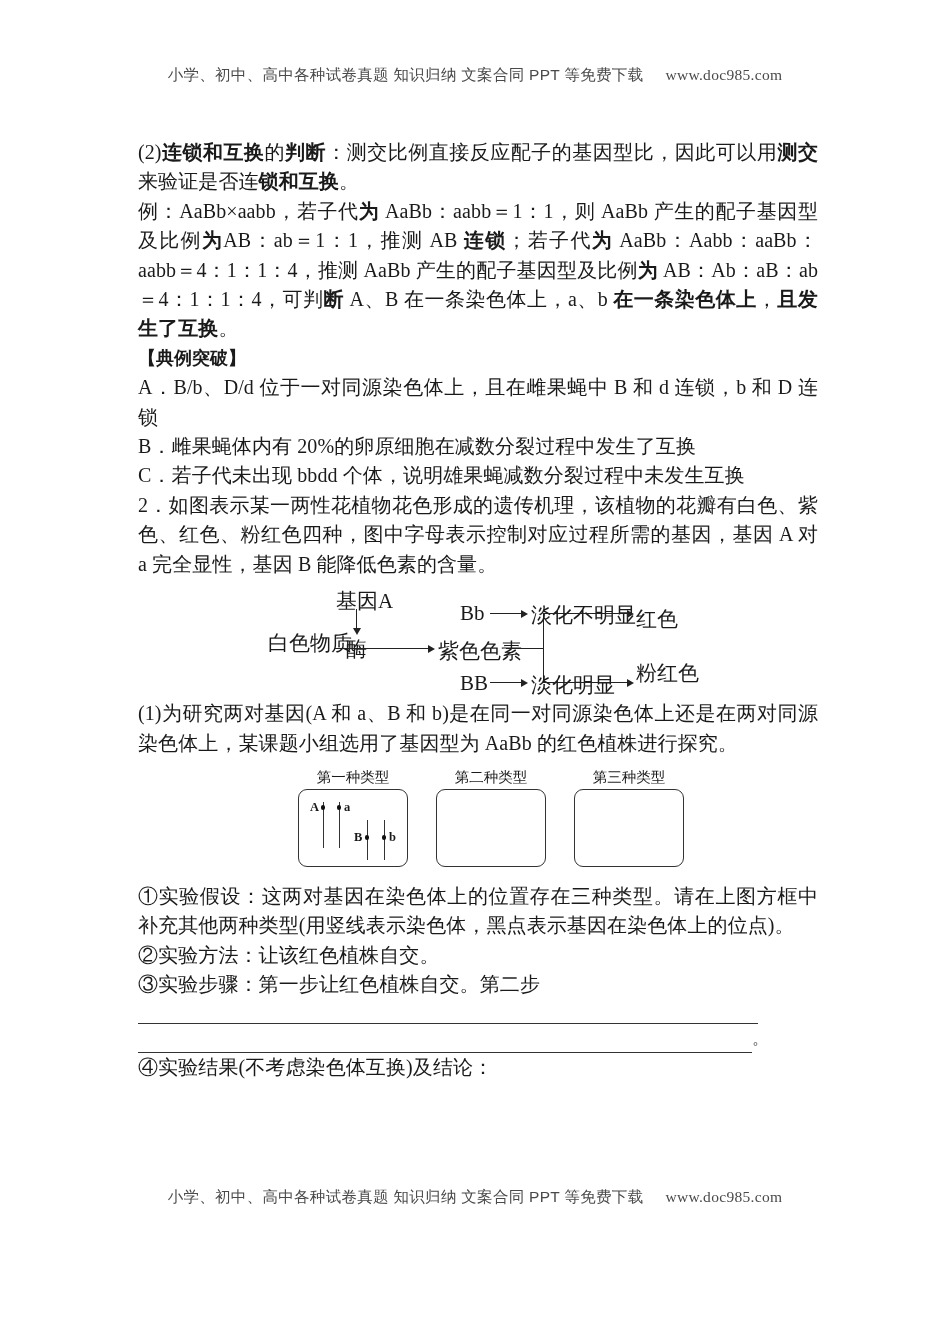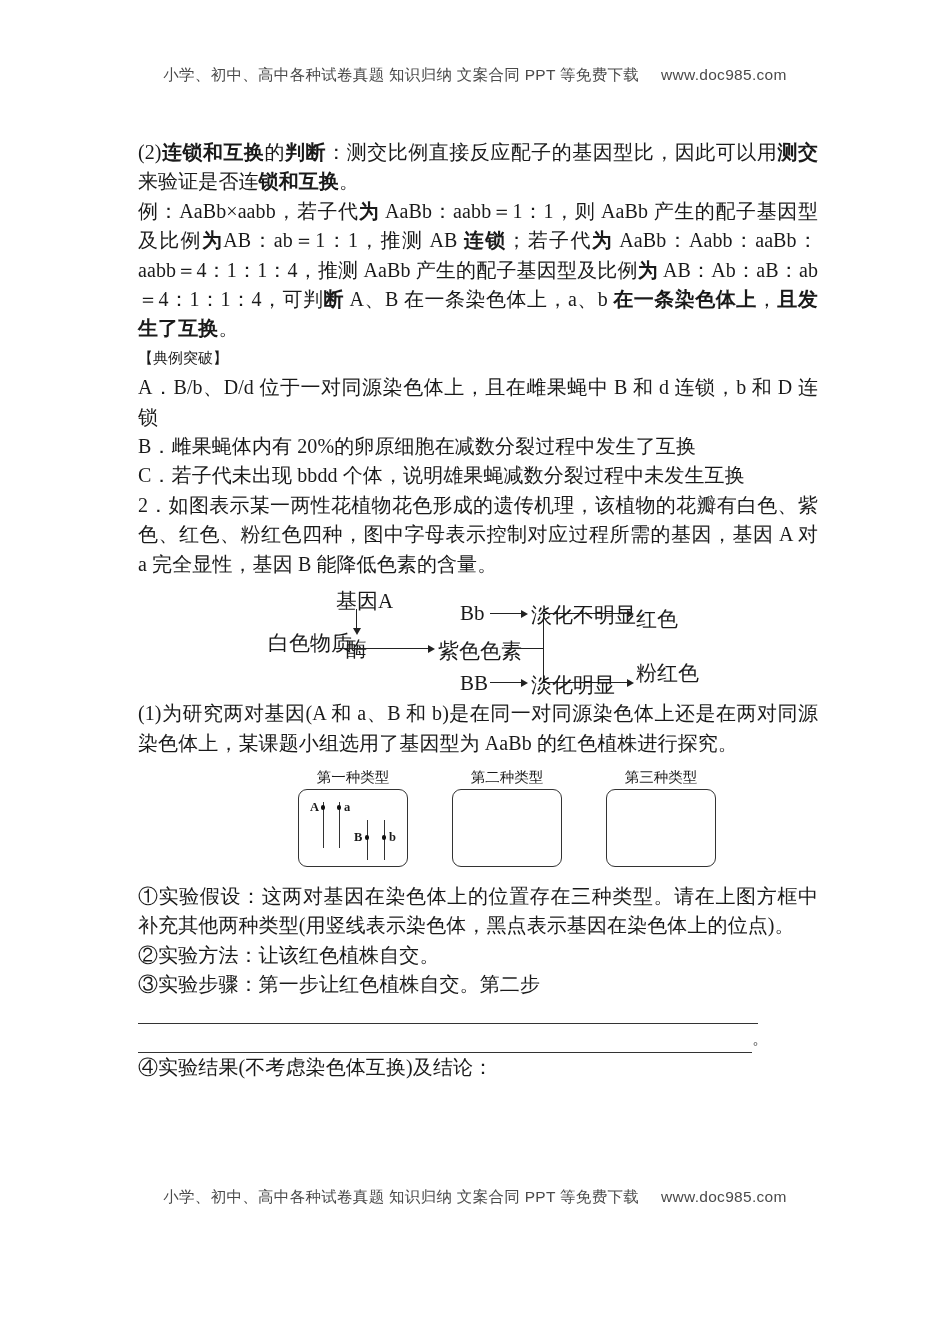--- a/index.html
+++ b/index.html
@@ -26,21 +26,21 @@
     left: 0;
     width: 950px;
     text-align: center;
     font-size: 15.5px;
     color: #4a4a4a;
     letter-spacing: 0.3px;
     white-space: nowrap;
   }
   .watermark .wm-cn { font-family: Liberation Sans, sans-serif; text-align: right; }
   .watermark .wm-url {
-    font-family: Liberation Sans, sans-serif;
+    font-family: Liberation Serif, serif;
     margin-left: 22px;
   }
   #header-watermark { top: 65px; }
   #footer-watermark { top: 1187px; }
 
   .content {
     position: absolute;
     left: 138px;
     top: 138px;
     width: 680px;
@@ -49,22 +49,22 @@
   p.para {
     margin: 0;
     font-size: 20px;
     line-height: 29.4px;
     text-align: justify;
     text-justify: inter-ideograph;
     letter-spacing: 0.1px;
   }
   .b { font-weight: bold; }
   .sec-title {
-    font-weight: normal;
-    font-size: 15px;
+    font-weight: bold;
+    font-size: 18px;
     line-height: 29.4px;
     margin: 0;
   }
 
   
   .pathway-wrap {
     position: relative;
     height: 108px;
     margin: 8px 0 4px 0;
   }
@@ -106,21 +106,21 @@
   .chrom-wrap {
     position: relative;
     height: 108px;
     margin: 10px 0 6px 0;
   }
   .chrom-row {
     position: absolute;
     left: 160px;
     top: 0;
     display: flex;
-    gap: 44px;
+    gap: 28px;
   }
   .chrom-unit { width: 110px; }
   .chrom-title {
     text-align: center;
     font-size: 14.5px;
     line-height: 19px;
     margin-bottom: 2px;
     white-space: nowrap;
   }
   .chrom-box {

